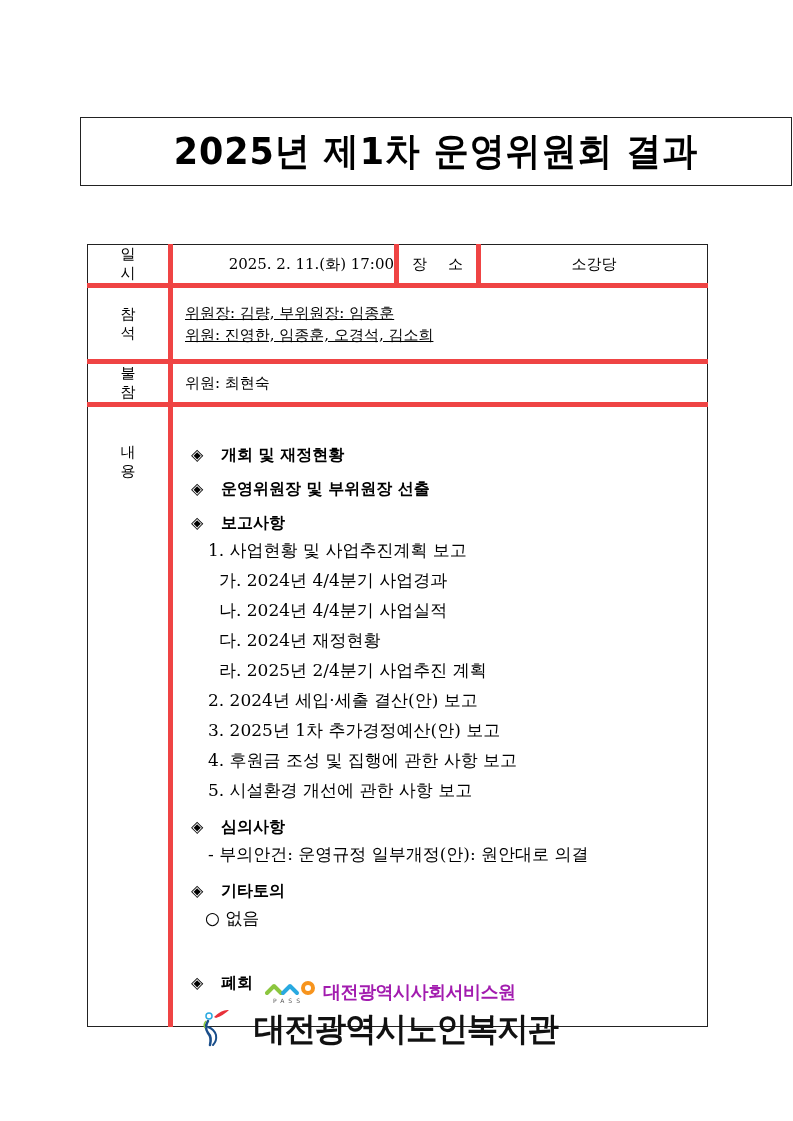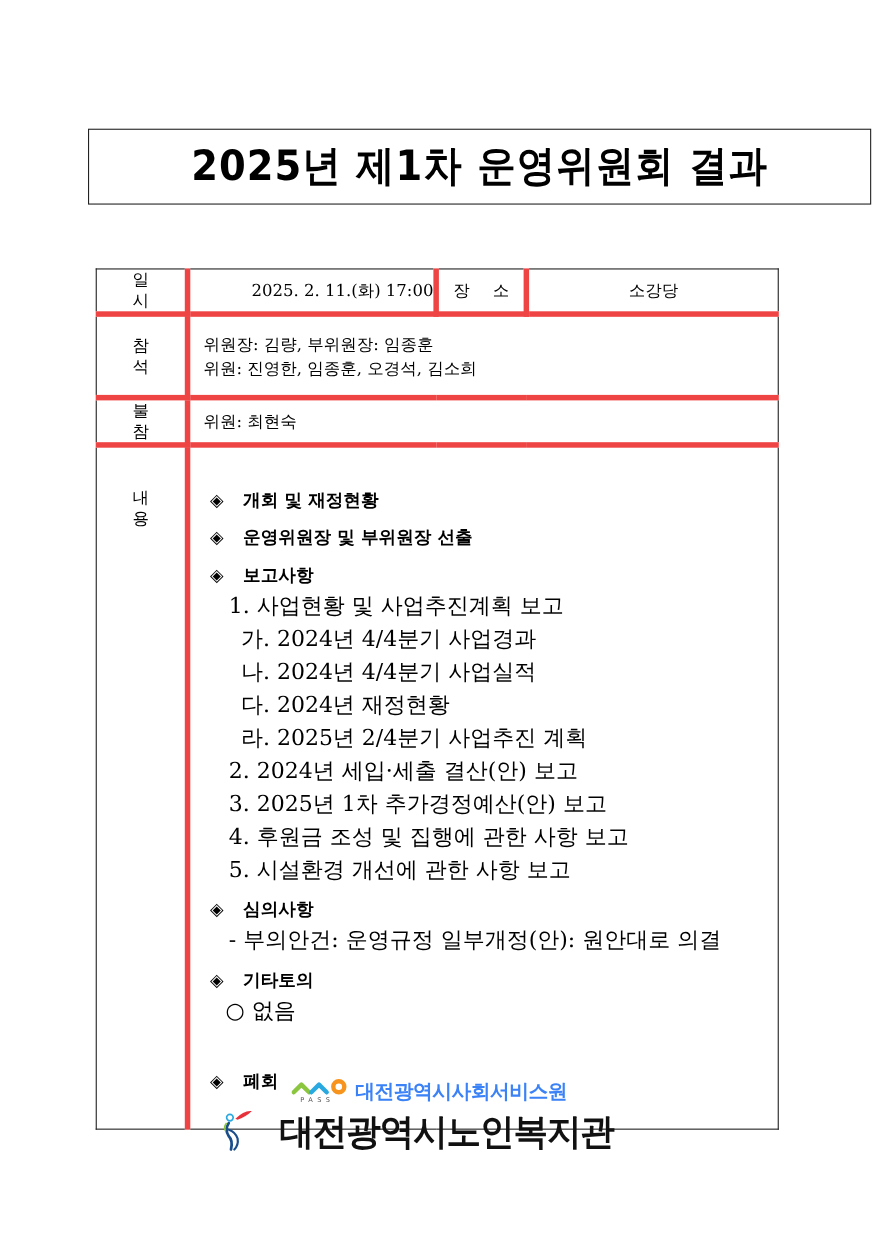--- a/index.html
+++ b/index.html
@@ -31,30 +31,30 @@
     .r3 td { height: 21px; }
     .r4 td { height: 583px; vertical-align: top; }
     .val { padding-left: 12px !important; }
     .val-center { text-align: center; }
     .line { line-height: 22px; }
     .content { padding: 4px 0 0 18px !important; }
     .section { font-family: "DejaVu Sans", "Liberation Sans", sans-serif; font-weight: bold; font-size: 16px; line-height: 24px; display: flex; align-items: center; }
     .section .dia { display: inline-block; width: 22px; font-size: 16px; margin-right: 8px; }
     .s-gap-0 { margin-top: 0; }
     .s-gap { margin-top: 10px; }
-    .item { line-height: 30px; font-size: 20px; }
+    .item { line-height: 30px; font-size: 17px; }
     .ind1 { padding-left: 17px; }
     .ind2 { padding-left: 28px; }
     .content-label { vertical-align: top !important; padding-top: 36px !important; }
 
     .footer { position: absolute; left: 0; top: 975px; width: 793px; }
     .pass-row { position: absolute; left: 265px; top: 4px; display: flex; align-items: center; }
     .pass-logo { position: relative; width: 52px; height: 26px; }
     .pass-text { font-family: "DejaVu Sans", "Liberation Sans", sans-serif; font-size: 6px; letter-spacing: 4px; color: #555; position: absolute; left: 8px; top: 18px; }
-    .org-small { font-family: "DejaVu Sans", "Liberation Sans", sans-serif; font-weight: bold; font-size: 18px; color: #3b82f6; margin-left: 6px; letter-spacing: -0.5px; }
+    .org-small { font-family: "DejaVu Sans", "Liberation Sans", sans-serif; font-weight: bold; font-size: 18px; color: #a21caf; margin-left: 6px; letter-spacing: -0.5px; }
     .main-row { position: absolute; left: 200px; top: 32px; display: flex; align-items: flex-start; gap: 20px; }
     .org-main { font-family: "DejaVu Sans", "Liberation Sans", sans-serif; font-weight: bold; font-size: 33px; color: #111; letter-spacing: -1px; margin-left: 4px; transform: scaleX(0.95); transform-origin: left; }
   </style>
 </head>
 <body>
 
 <div class="title-box">
   <span class="title-text">2025년 제1차 운영위원회 결과</span>
 </div>
 
@@ -67,21 +67,21 @@
   </colgroup>
   <tbody>
       <tr class="r1">
     <td class="lbl outer-l outer-t">일 시</td>
     <td class="val outer-t" style="padding-left:14px;text-align:right;">2025. 2. 11.(화) 17:00</td>
     <td class="lbl outer-t" style="letter-spacing:8px;padding-left:8px !important;">장 소</td>
     <td class="val-center outer-r outer-t">소강당</td>
   </tr>
   <tr class="r2">
     <td class="lbl outer-l">참 석</td>
-    <td colspan="3" class="val outer-r" style="padding-left:12px;">
+    <td colspan="3" class="val outer-r" style="padding-left:12px;text-decoration:underline;">
       <div class="line">위원장: 김량, 부위원장: 임종훈</div>
       <div class="line">위원: 진영한, 임종훈, 오경석, 김소희</div>
     </td>
   </tr>
   <tr class="r3">
     <td class="lbl outer-l">불 참</td>
     <td colspan="3" class="val outer-r">위원: 최현숙</td>
   </tr>
   <tr class="r4">
     <td class="lbl outer-l outer-b content-label">내 용</td>

